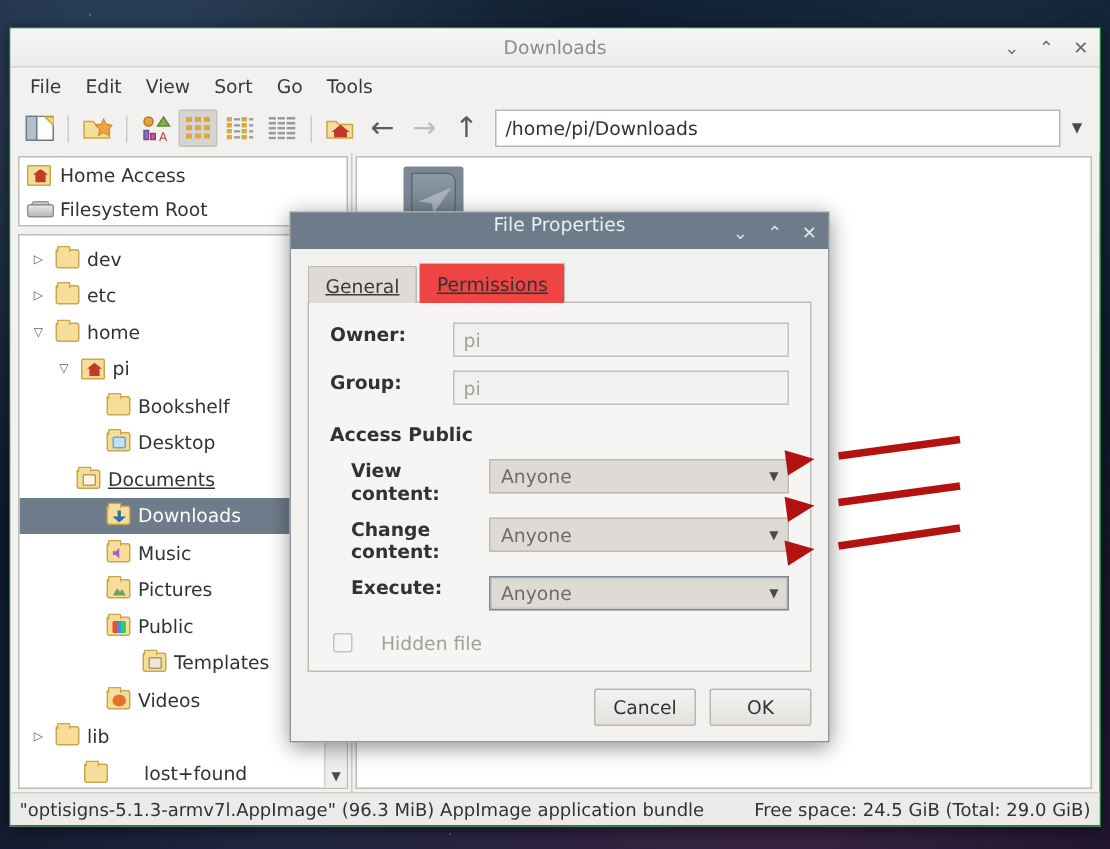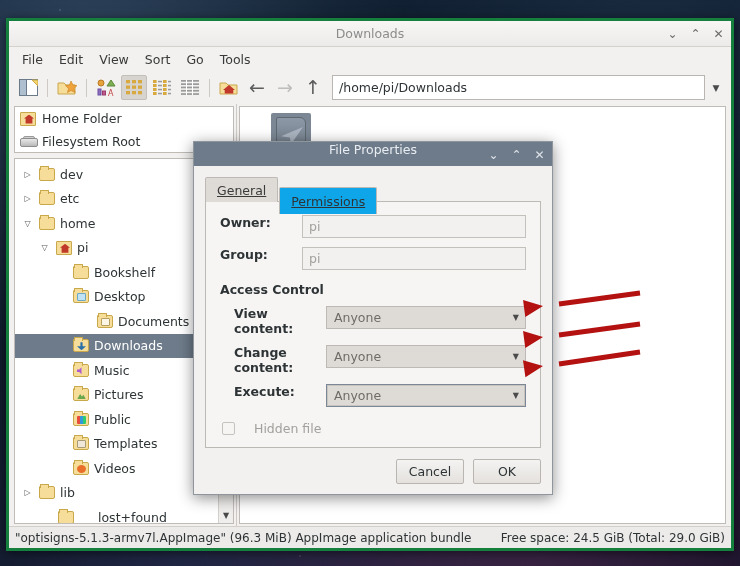--- a/index.html
+++ b/index.html
@@ -35,21 +35,21 @@
       radial-gradient(1px 1px at 520px 530px, rgba(255,255,255,.3), transparent);
     pointer-events:none;
   }
 
   
   #fm-window {
     position: absolute;
     left: 6px; top: 18px;
     width: 728px; height: 533px;
     background: #f2f1f0;
-    border: 3px solid #15803d;
+    border: 1px solid #15803d;
     box-shadow: 0 2px 10px rgba(0,0,0,.55);
     display: flex; flex-direction: column;
   }
   #fm-titlebar {
     height: 26px; flex: 0 0 26px;
     background: linear-gradient(#f7f6f5, #edebe9);
     border-bottom: 1px solid #d5d2ce;
     display: flex; align-items: center;
     position: relative;
   }
@@ -255,22 +255,22 @@
   #tabstrip { display:flex; align-items:flex-end; height: 27px; position:relative; z-index:2; }
   .tab {
     height: 25px; padding: 0 11px; display:flex; align-items:center;
     font-size:12.5px; color:#3a3a3a;
     border:1px solid #bdbab6; border-bottom:none;
     background:#dedbd7; border-radius:2px 2px 0 0;
     margin-right: 1px;
     text-decoration: underline;
   }
   .tab.active {
-    background:#0ea5e9; height:27px; color:#2e3436;
-    position:relative; top:12px;
+    background:#ef4444; height:27px; color:#2e3436;
+    position:relative; top:0;
   }
   #tabpanel {
     flex:1; background:#f6f5f4; border:1px solid #bdbab6;
     margin-top:-1px; padding: 13px 14px 10px 14px;
     display:flex; flex-direction:column;
   }
   .form-row { display:flex; align-items:flex-start; margin-bottom: 9px; }
   .form-label { font-size:12.5px; font-weight:bold; color:#2e3436; }
   .lbl-owner { width:82px; }
   .sec-title { font-size:12.5px; font-weight:bold; color:#2e3436; margin: 3px 0 9px 0; }
@@ -430,21 +430,21 @@
     </div>
     <div id="path-dropdown">▼</div>
   </div>
 
   <div id="fm-body">
 
     <div id="sidebar">
       <div id="places">
         <div class="place-row">
           <span class="home-ico"></span>
-          <span>Home Folder</span>
+          <span>Home Access</span>
         </div>
         <div class="place-row">
           <span class="drive"></span>
           <span>Filesystem Root</span>
         </div>
       </div>
 
       <div id="tree-wrap">
         <div id="tree">
 
@@ -481,56 +481,56 @@
               </span>
               <span>Bookshelf</span>
             </div>
             <div class="tree-row" style="padding-left: 40px;">
               <span class="twisty"></span>
               <span class="folder fi-desktop">
                 <span class="badge"></span>
               </span>
               <span>Desktop</span>
             </div>
+            <div class="tree-row" style="padding-left: 20px; text-decoration: underline;">
+              <span class="twisty"></span>
+              <span class="folder fi-documents">
+                <span class="badge"></span>
+              </span>
+              <span>Documents</span>
+            </div>
+            <div class="tree-row selected" style="padding-left: 40px;">
+              <span class="twisty"></span>
+              <span class="folder fi-downloads">
+                <span class="badge"></span>
+              </span>
+              <span>Downloads</span>
+            </div>
+            <div class="tree-row" style="padding-left: 40px;">
+              <span class="twisty"></span>
+              <span class="folder fi-music">
+                <span class="badge"></span>
+              </span>
+              <span>Music</span>
+            </div>
+            <div class="tree-row" style="padding-left: 40px;">
+              <span class="twisty"></span>
+              <span class="folder fi-pictures">
+                <span class="badge"></span>
+              </span>
+              <span>Pictures</span>
+            </div>
+            <div class="tree-row" style="padding-left: 40px;">
+              <span class="twisty"></span>
+              <span class="folder fi-public">
+                <span class="badge"></span>
+              </span>
+              <span>Public</span>
+            </div>
             <div class="tree-row" style="padding-left: 64px;">
-              <span class="twisty"></span>
-              <span class="folder fi-documents">
-                <span class="badge"></span>
-              </span>
-              <span>Documents</span>
-            </div>
-            <div class="tree-row selected" style="padding-left: 40px;">
-              <span class="twisty"></span>
-              <span class="folder fi-downloads">
-                <span class="badge"></span>
-              </span>
-              <span>Downloads</span>
-            </div>
-            <div class="tree-row" style="padding-left: 40px;">
-              <span class="twisty"></span>
-              <span class="folder fi-music">
-                <span class="badge"></span>
-              </span>
-              <span>Music</span>
-            </div>
-            <div class="tree-row" style="padding-left: 40px;">
-              <span class="twisty"></span>
-              <span class="folder fi-pictures">
-                <span class="badge"></span>
-              </span>
-              <span>Pictures</span>
-            </div>
-            <div class="tree-row" style="padding-left: 40px;">
-              <span class="twisty"></span>
-              <span class="folder fi-public">
-                <span class="badge"></span>
-              </span>
-              <span>Public</span>
-            </div>
-            <div class="tree-row" style="padding-left: 40px;">
               <span class="twisty"></span>
               <span class="folder fi-templates">
                 <span class="badge"></span>
               </span>
               <span>Templates</span>
             </div>
             <div class="tree-row" style="padding-left: 40px;">
               <span class="twisty"></span>
               <span class="folder fi-videos">
                 <span class="badge"></span>
@@ -601,21 +601,21 @@
         </div>
       </div>
 
       <div class="form-row">
         <div class="form-label lbl-owner">Group:</div>
         <div class="textfield">
           <span>pi</span>
         </div>
       </div>
 
-      <div class="sec-title">Access Control</div>
+      <div class="sec-title">Access Public</div>
 
       <div class="form-row">
         <div class="ctl-label">View content:</div>
         <div class="combo">
           <span>Anyone</span>
           <span class="caret">▼</span>
         </div>
       </div>
 
       <div class="form-row">

